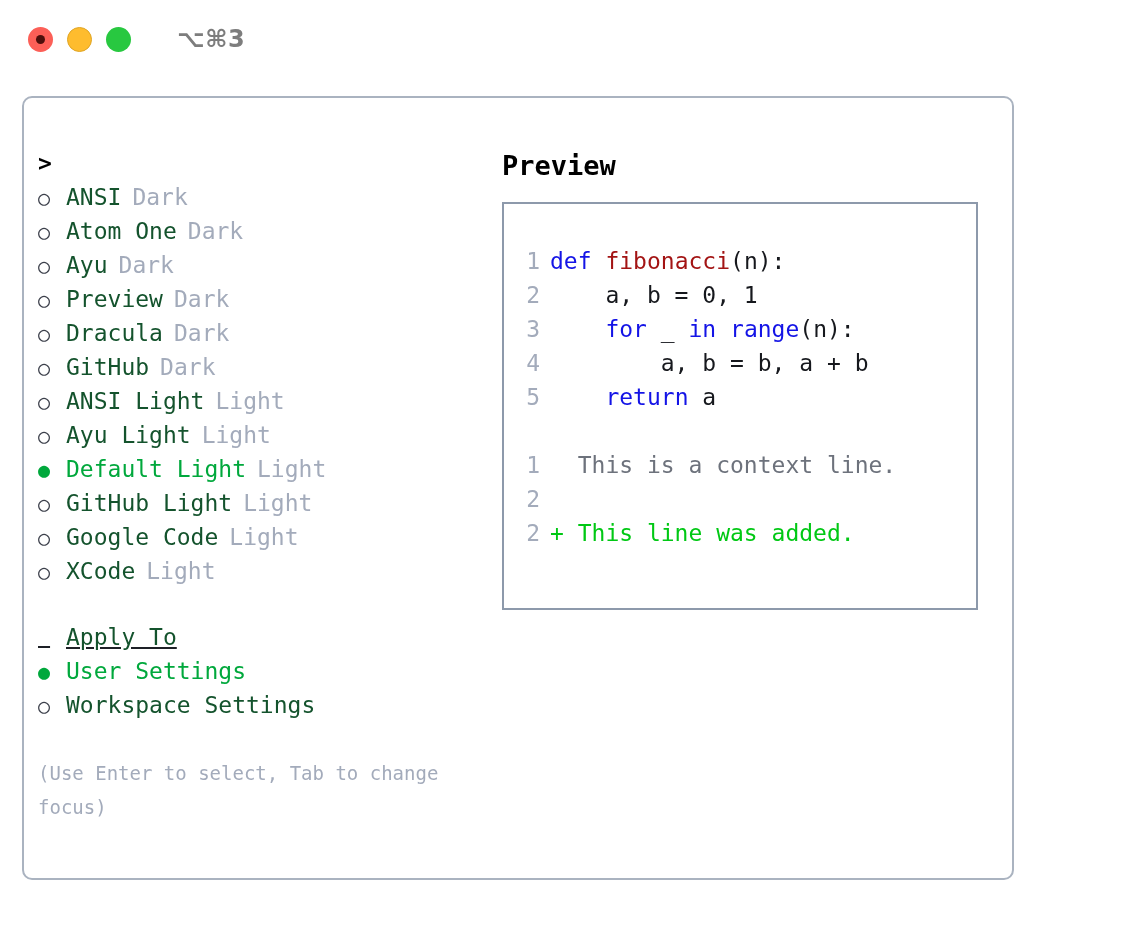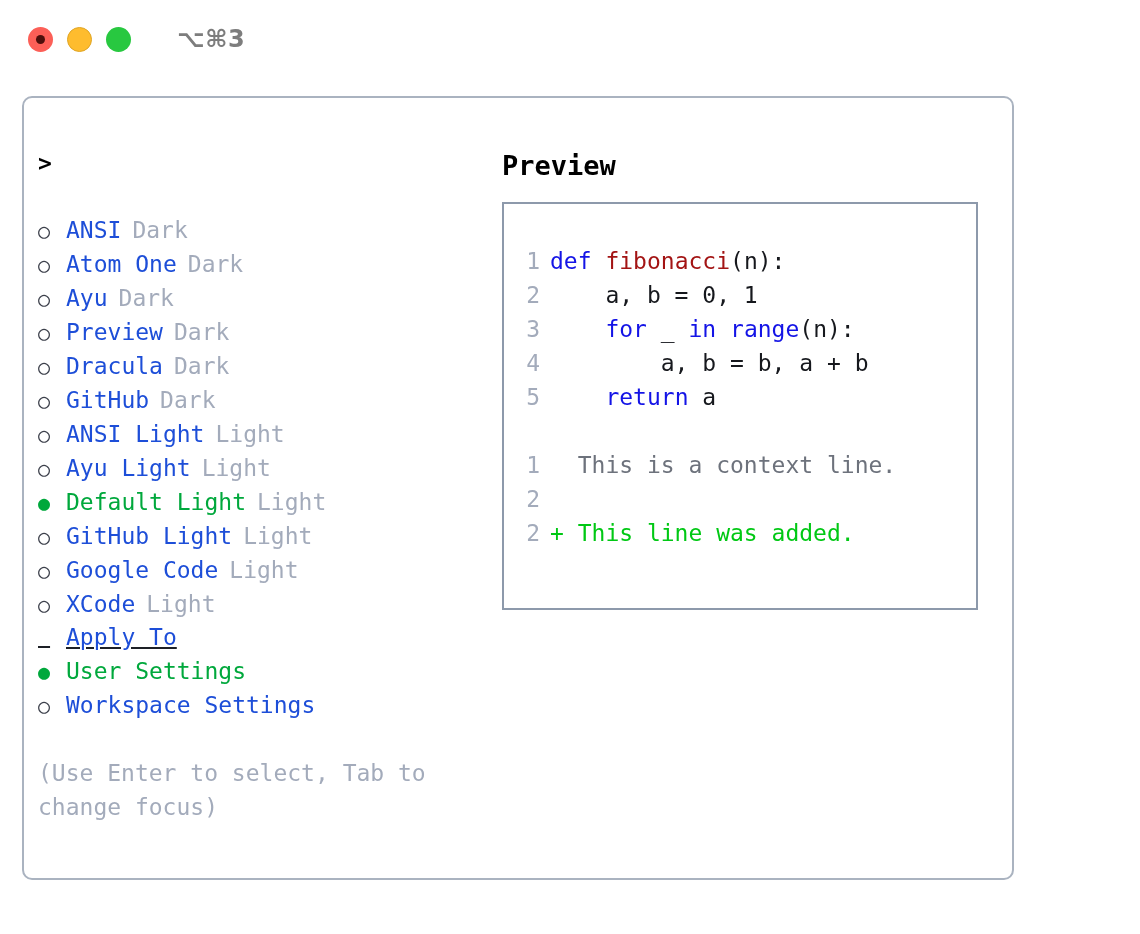--- a/index.html
+++ b/index.html
@@ -112,46 +112,45 @@
   }
   .bullet {
     width: 28px;
     flex: 0 0 28px;
     text-align: left;
     color: #3b3f4a;
     font-size: 20px;
   }
   .bullet.sel { color: #00a83c; font-size: 20px; }
   .header-row .bullet { color: #000; font-weight: bold; font-size: 23px; }
-  .label { color: #1d4ed8; }
+  .label { color: #14532d; }
   .header-row .label { font-weight: bold; color: #000; }
   .row.selected .label { color: #00a83c; }
   .suffix {
     color: #a3abbb;
     margin-left: 11px;
-    margin-top: 33px;
   }
   .row.selected .suffix { color: #a3abbb; }
 
   .section-header {
     display: flex;
     align-items: baseline;
     height: 34px;
     font-size: 23px;
     color: #1d2026;
     text-decoration: underline;
   }
   .section-header .bullet { color: transparent; }
 
   .spacer { height: 32px; }
 
   .hint {
     margin-top: 30px;
     margin-left: 0px;
-    font-size: 23px;
+    font-size: 19px;
     line-height: 34px;
     color: #a3abbb;
     width: 415px;
   }
 
   
   .preview-title {
     font-size: 27px;
     font-weight: bold;
     color: #000;

